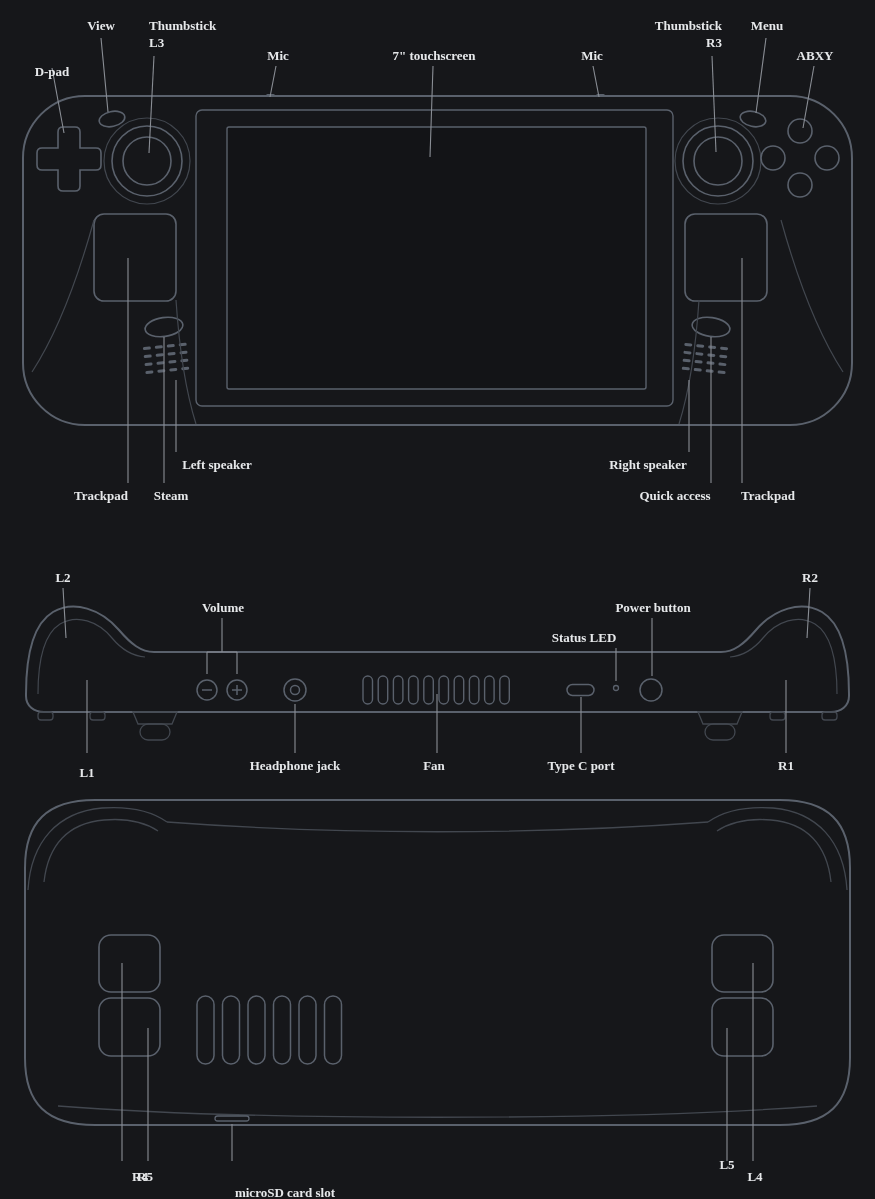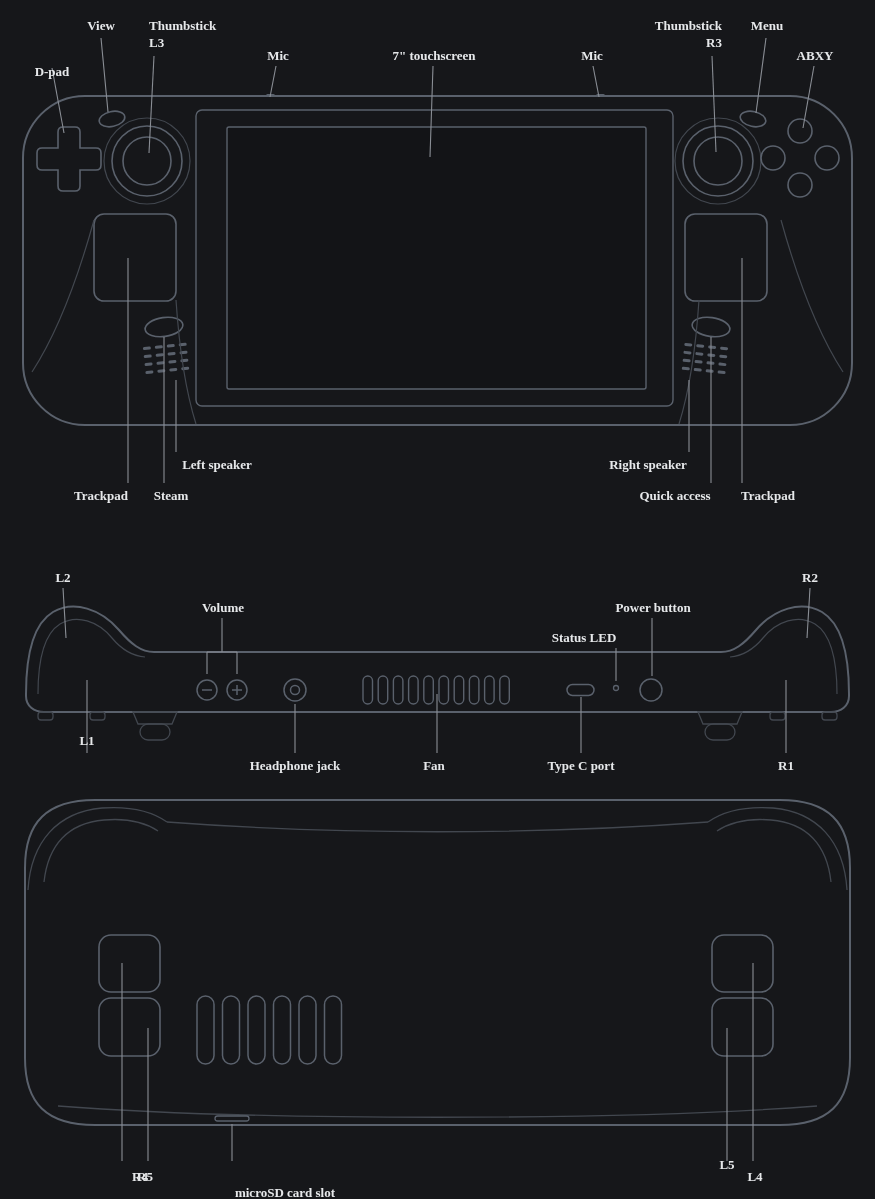--- a/index.html
+++ b/index.html
@@ -259,21 +259,21 @@
   <div class="label" style="left:171px; top:487px;">Steam</div>
   <div class="label" style="left:648px; top:456px;">Right speaker</div>
   <div class="label" style="left:675px; top:487px;">Quick access</div>
   <div class="label" style="left:768px; top:487px;">Trackpad</div>
 
   <div class="label" style="left:63px; top:569px;">L2</div>
   <div class="label" style="left:223px; top:599px;">Volume</div>
   <div class="label" style="left:584px; top:629px;">Status LED</div>
   <div class="label" style="left:653px; top:599px;">Power button</div>
   <div class="label" style="left:810px; top:569px;">R2</div>
-  <div class="label" style="left:87px; top:732px;">L1</div>
+  <div class="label" style="left:87px; top:764px;">L1</div>
   <div class="label" style="left:295px; top:757px;">Headphone jack</div>
   <div class="label" style="left:434px; top:757px;text-align:center;">Fan</div>
   <div class="label" style="left:581px; top:757px;text-align:right;">Type C port</div>
   <div class="label" style="left:786px; top:757px;">R1</div>
 
   <div class="label" style="left:117px; top:1168px;padding-left:46px;">R4</div>
   <div class="label" style="left:145px; top:1168px;">R5</div>
   <div class="label" style="left:285px; top:1168px;margin-top:16px;">microSD card slot</div>
   <div class="label" style="left:727px; top:1156px;">L5</div>
   <div class="label" style="left:755px; top:1168px;">L4</div>

